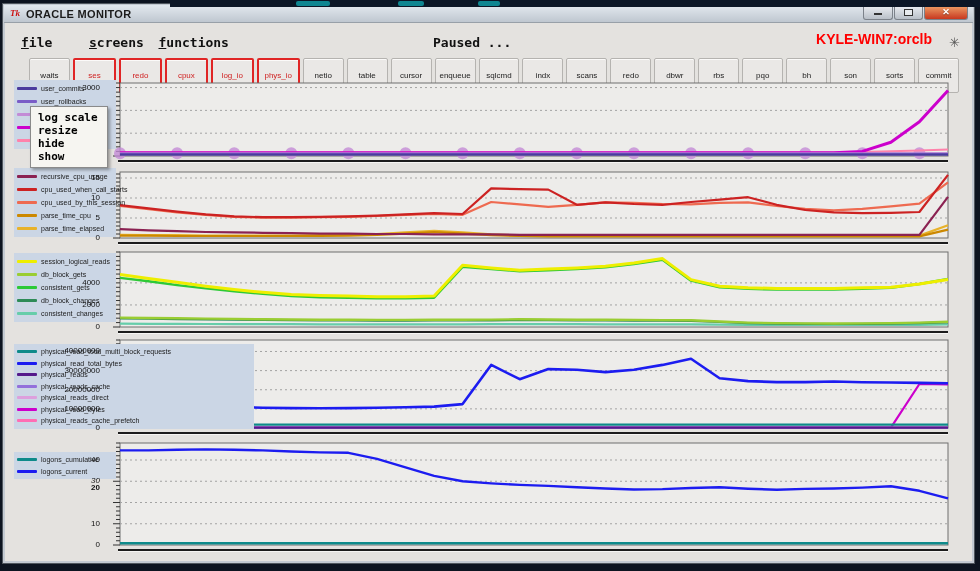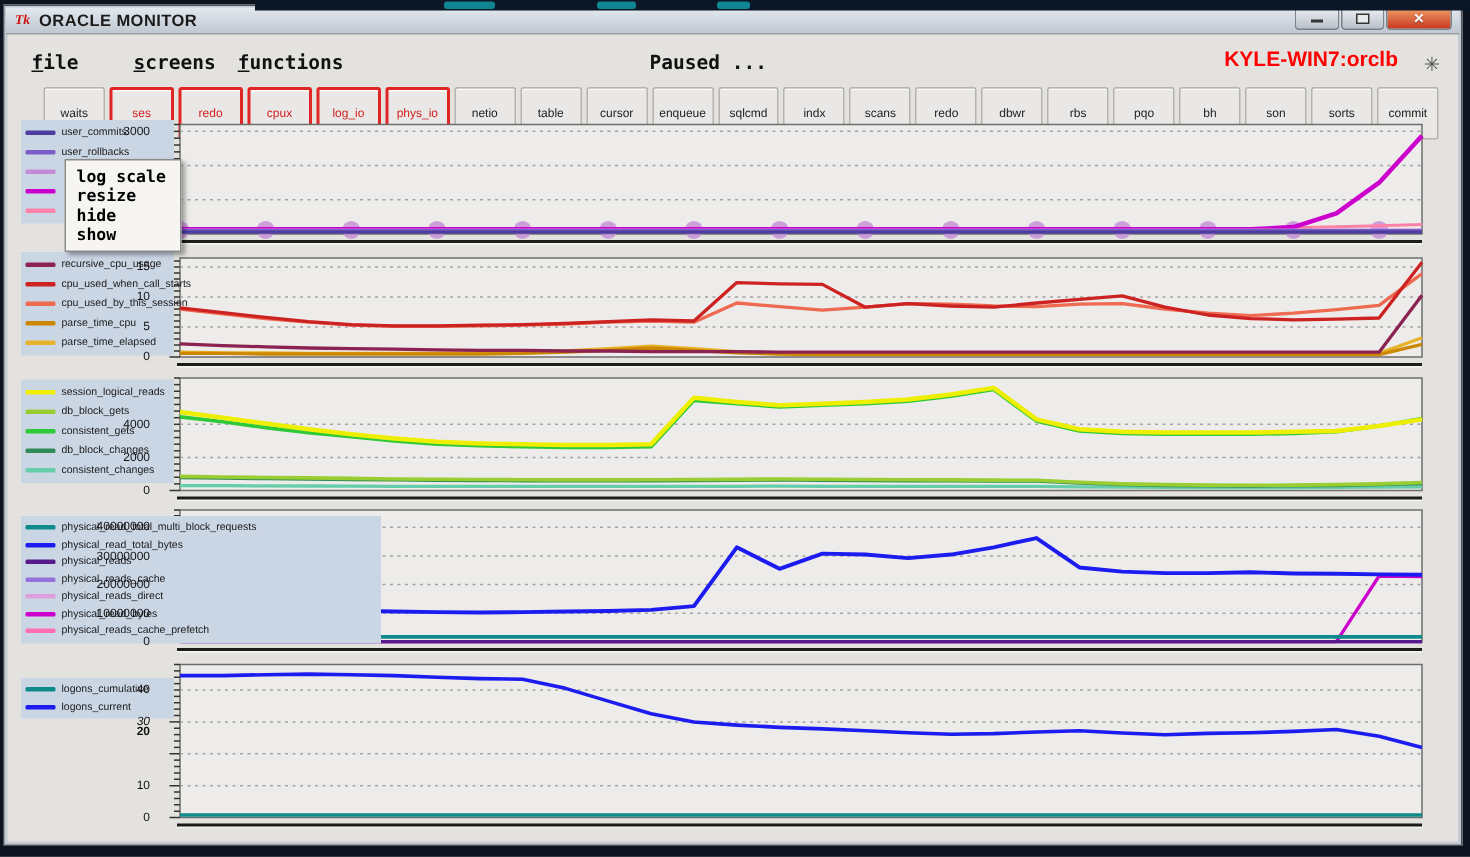--- a/index.html
+++ b/index.html
@@ -412,20 +412,20 @@
           <line x1="9" x2="16" y1="16.999999999999996" y2="16.999999999999996" stroke="#333" stroke-width="1"></line>
           <line x1="12" x2="16" y1="12.75" y2="12.75" stroke="#333" stroke-width="1"></line>
           <line x1="12" x2="16" y1="8.500000000000004" y2="8.500000000000004" stroke="#333" stroke-width="1"></line>
           <line x1="12" x2="16" y1="4.2499999999999964" y2="4.2499999999999964" stroke="#333" stroke-width="1"></line>
           <line x1="12" x2="16" y1="0" y2="0" stroke="#333" stroke-width="1"></line>
           <polyline points="16.0,7.4 44.6,7.4 73.1,6.8 101.7,6.4 130.2,6.8 158.8,7.4 187.3,8.5 215.9,9.4 244.4,9.8 273.0,15.9 301.5,24.4 330.1,32.9 358.6,38.3 387.2,40.4 415.7,41.9 444.3,42.9 472.8,44.2 501.4,45.5 529.9,46.5 558.5,46.1 587.0,45.0 615.6,44.2 644.1,45.7 672.7,46.8 701.2,45.9 729.8,45.5 758.3,44.6 786.9,43.3 815.4,47.8 844.0,55.3" fill="none" stroke="#1c1cf0" stroke-width="2.4" stroke-linejoin="round"></polyline>
           <polyline points="16.0,100.3 44.6,100.3 73.1,100.3 101.7,100.3 130.2,100.3 158.8,100.3 187.3,100.3 215.9,100.3 244.4,100.3 273.0,100.3 301.5,100.3 330.1,100.3 358.6,100.3 387.2,100.3 415.7,100.3 444.3,100.3 472.8,100.3 501.4,100.3 529.9,100.3 558.5,100.3 587.0,100.3 615.6,100.3 644.1,100.3 672.7,100.3 701.2,100.3 729.8,100.3 758.3,100.3 786.9,100.3 815.4,100.3 844.0,100.3" fill="none" stroke="#0e8a8a" stroke-width="2.4" stroke-linejoin="round"></polyline>
         </svg>
         <div class="xline" style="top: 549px;"></div>
       </div>
-    <div id="ctxmenu" style="pointer-events:auto;margin-left:13px;">
+    <div id="ctxmenu" style="pointer-events:auto;">
         <div class="ctx-item">log scale</div>
         <div class="ctx-item">resize</div>
         <div class="ctx-item">hide</div>
         <div class="ctx-item">show</div>
       </div>
   </div>
 </div>
 
 </body></html>

